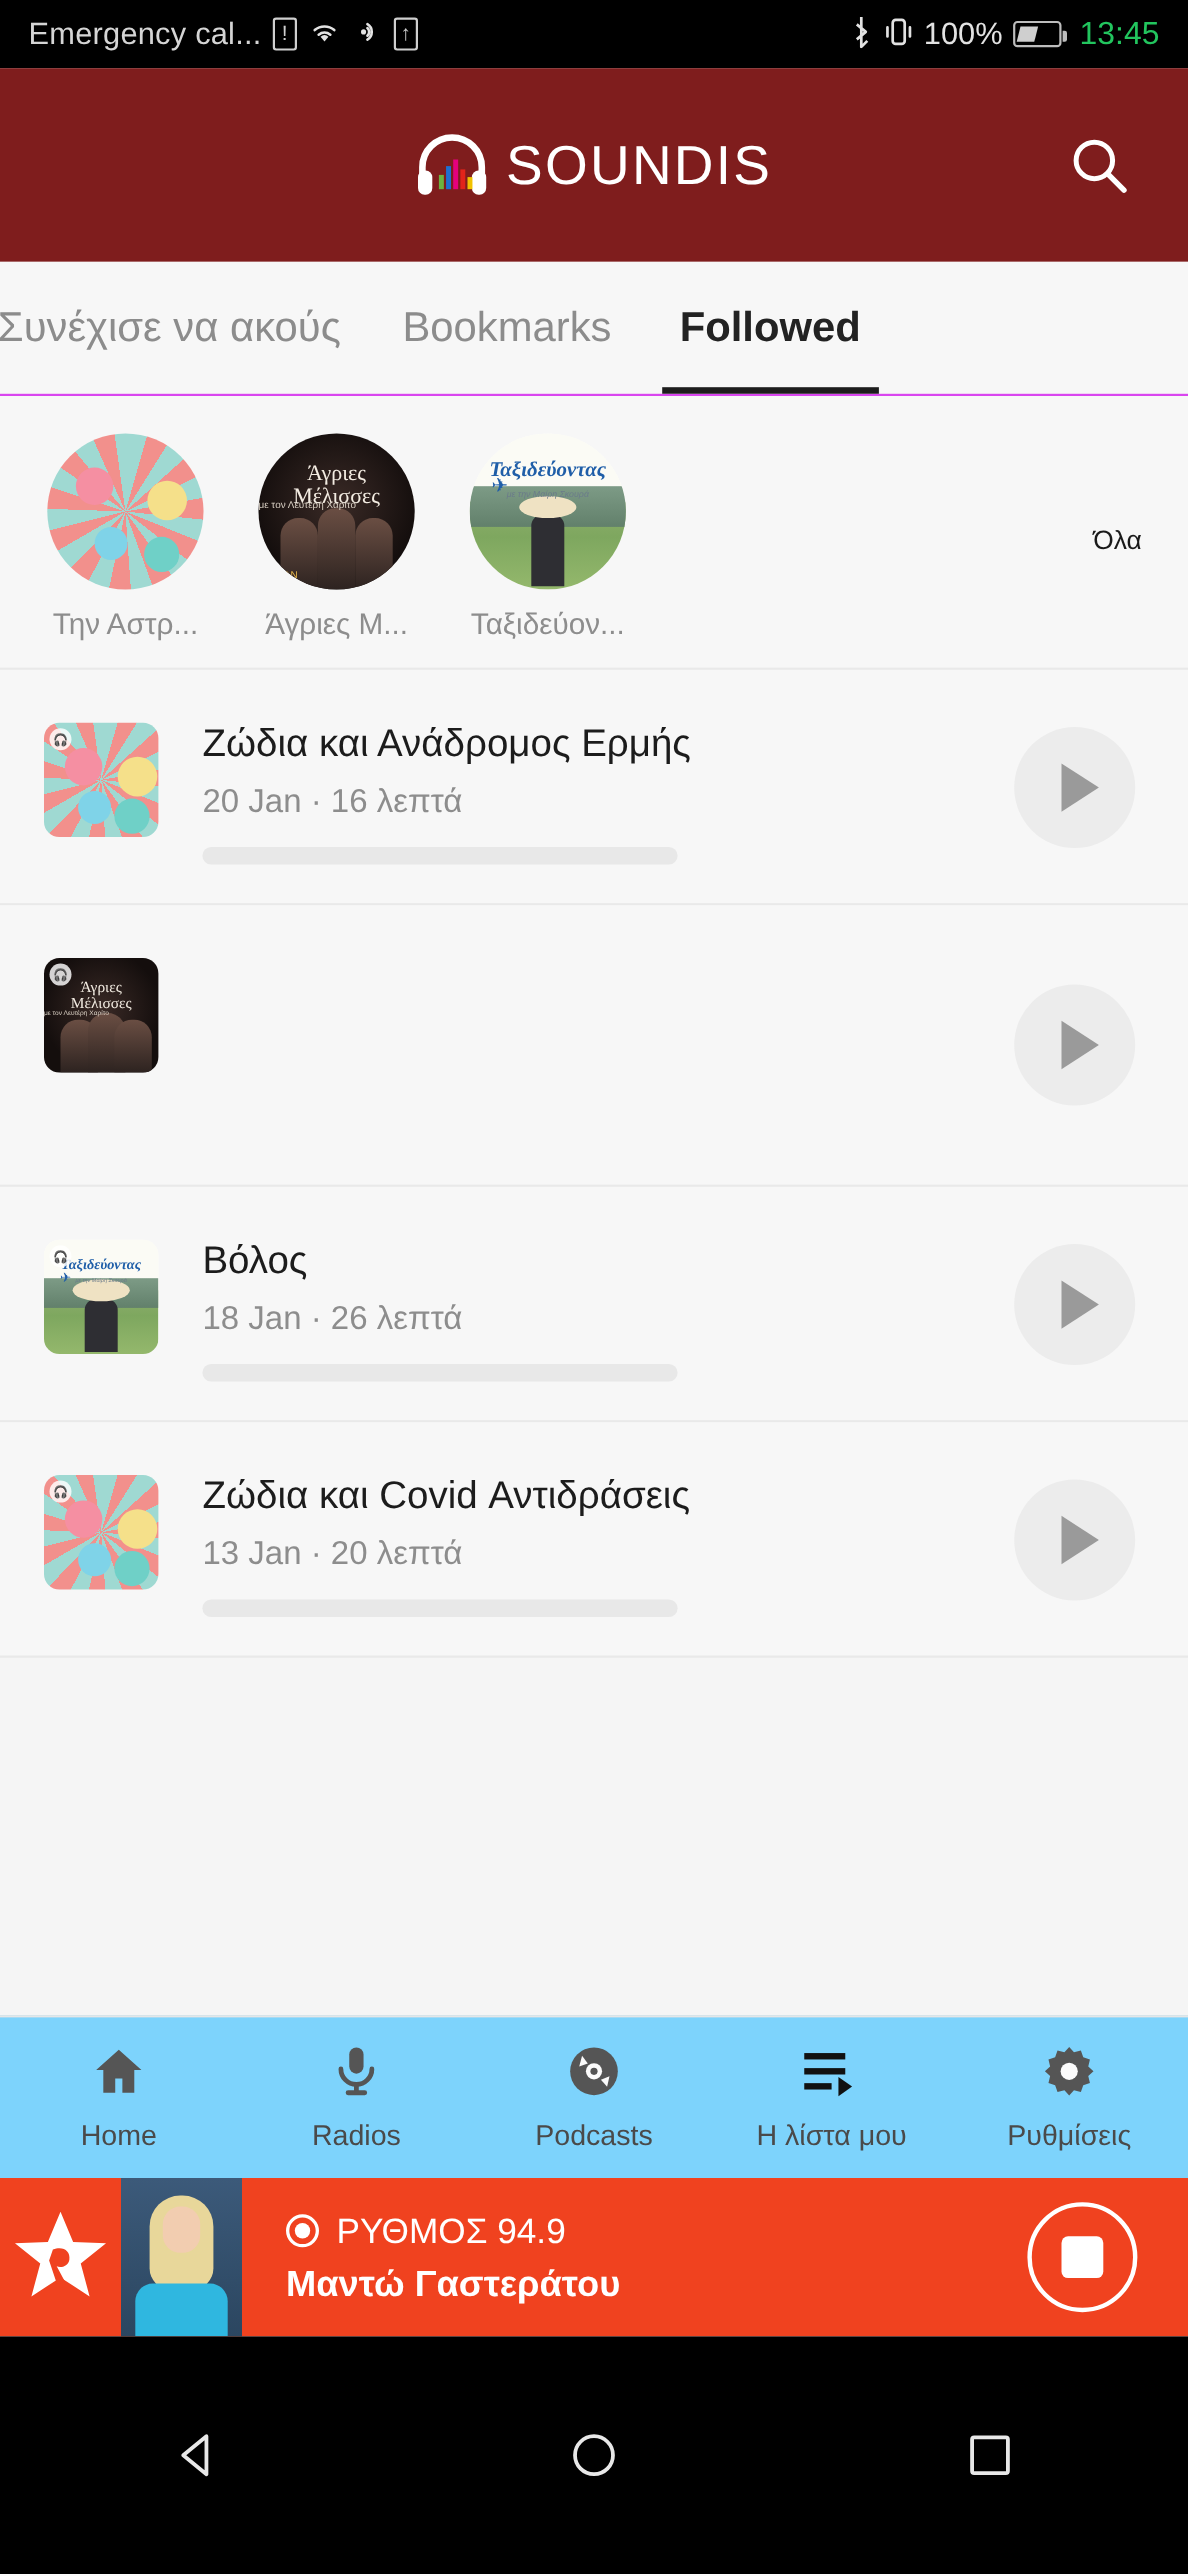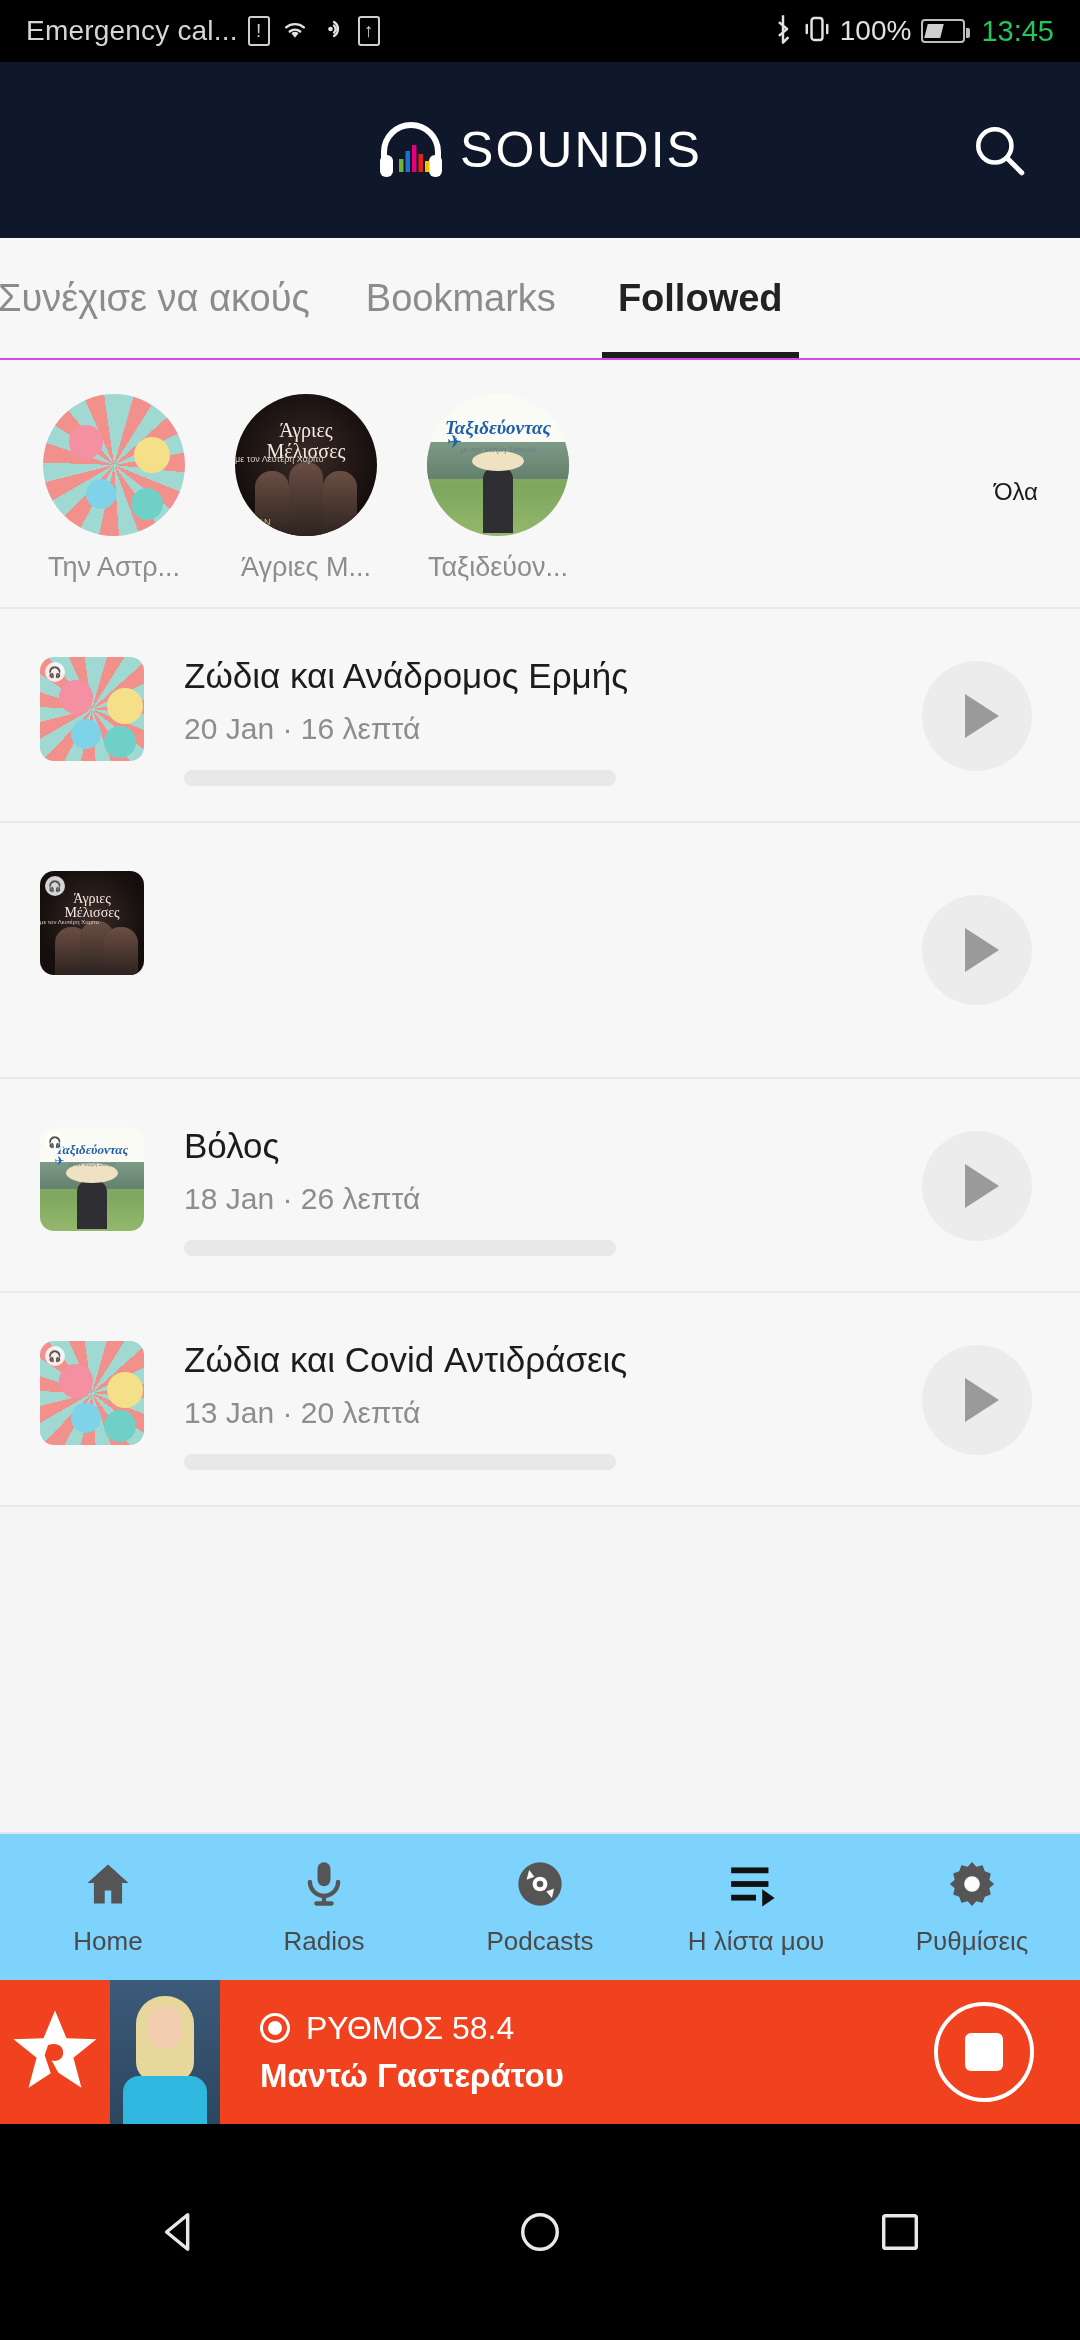--- a/index.html
+++ b/index.html
@@ -30,21 +30,21 @@
     width: 4px; height: 10px; background: #bdbdbd; border-radius: 0 2px 2px 0;
   }
   .sb-batt i { position: absolute; left: 3px; top: 3px; width: 16px; height: 14px;
     background: #cfcfcf; display: block; transform: skewX(-14deg); }
   .sb-pct { font-size: 28px; color: #e2e2e2; }
   .sim-box { width: 22px; height: 30px; border: 2px solid #cfcfcf; border-radius: 3px;
     display: flex; align-items: center; justify-content: center; font-size: 19px; color: #cfcfcf; }
 
   
   .appbar {
-    height: 176px; background: #0f172a; position: relative;
+    height: 176px; background: #7f1d1d; position: relative;
     display: flex; align-items: center; justify-content: center;
   }
   .logo { display: flex; align-items: center; gap: 16px; }
   .logo-mark { position: relative; width: 66px; height: 58px; }
   .logo-word { color: #fff; font-size: 50px; letter-spacing: 2px; font-weight: 400; }
   .search-btn { position: absolute; right: 46px; top: 50%; transform: translateY(-50%);
      width: 70px; height: 70px; display:flex; align-items:center; justify-content:center; }
 
   
   .tabs {
@@ -458,21 +458,21 @@
     <div class="player-art">
       <span class="hair"></span>
         <span class="face"></span>
         <span class="dress"></span>
     </div>
     <div class="player-info">
       <div class="player-line1">
         <span class="live-dot">
             <i></i>
           </span>
-        <span>ΡΥΘΜΟΣ 58.4</span>
+        <span>ΡΥΘΜΟΣ 94.9</span>
       </div>
       <div class="player-line2">Μαντώ Γαστεράτου</div>
     </div>
     <div class="stop-btn">
         <i></i>
       </div>
   </div>
 
   <div class="sysnav">
     <div class="sys-btn">

